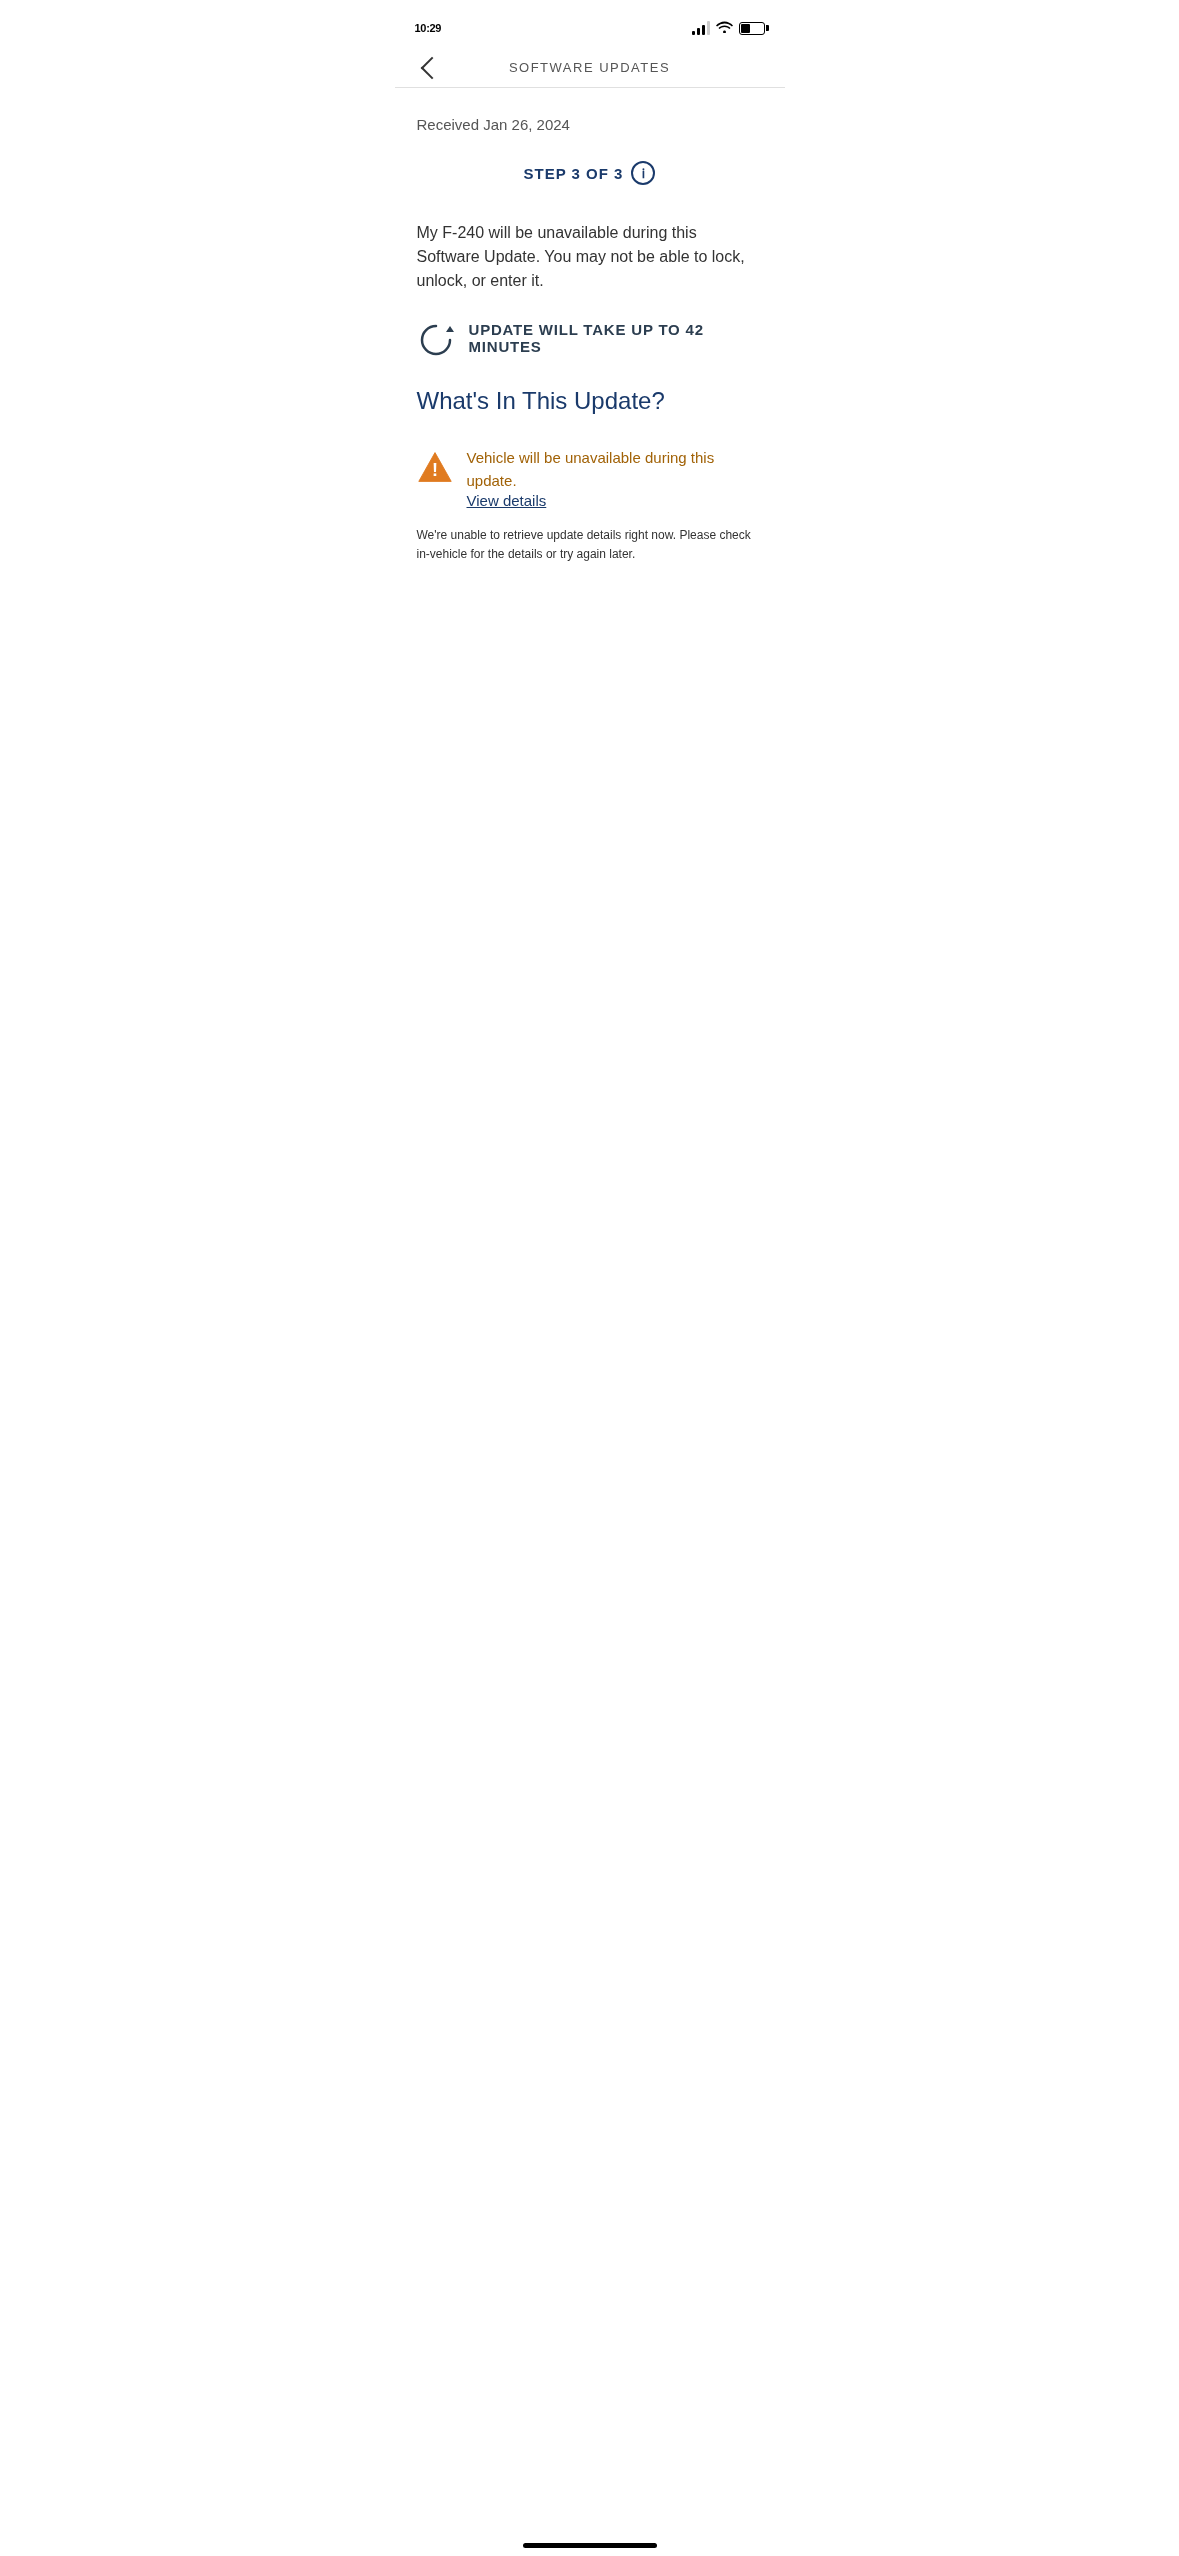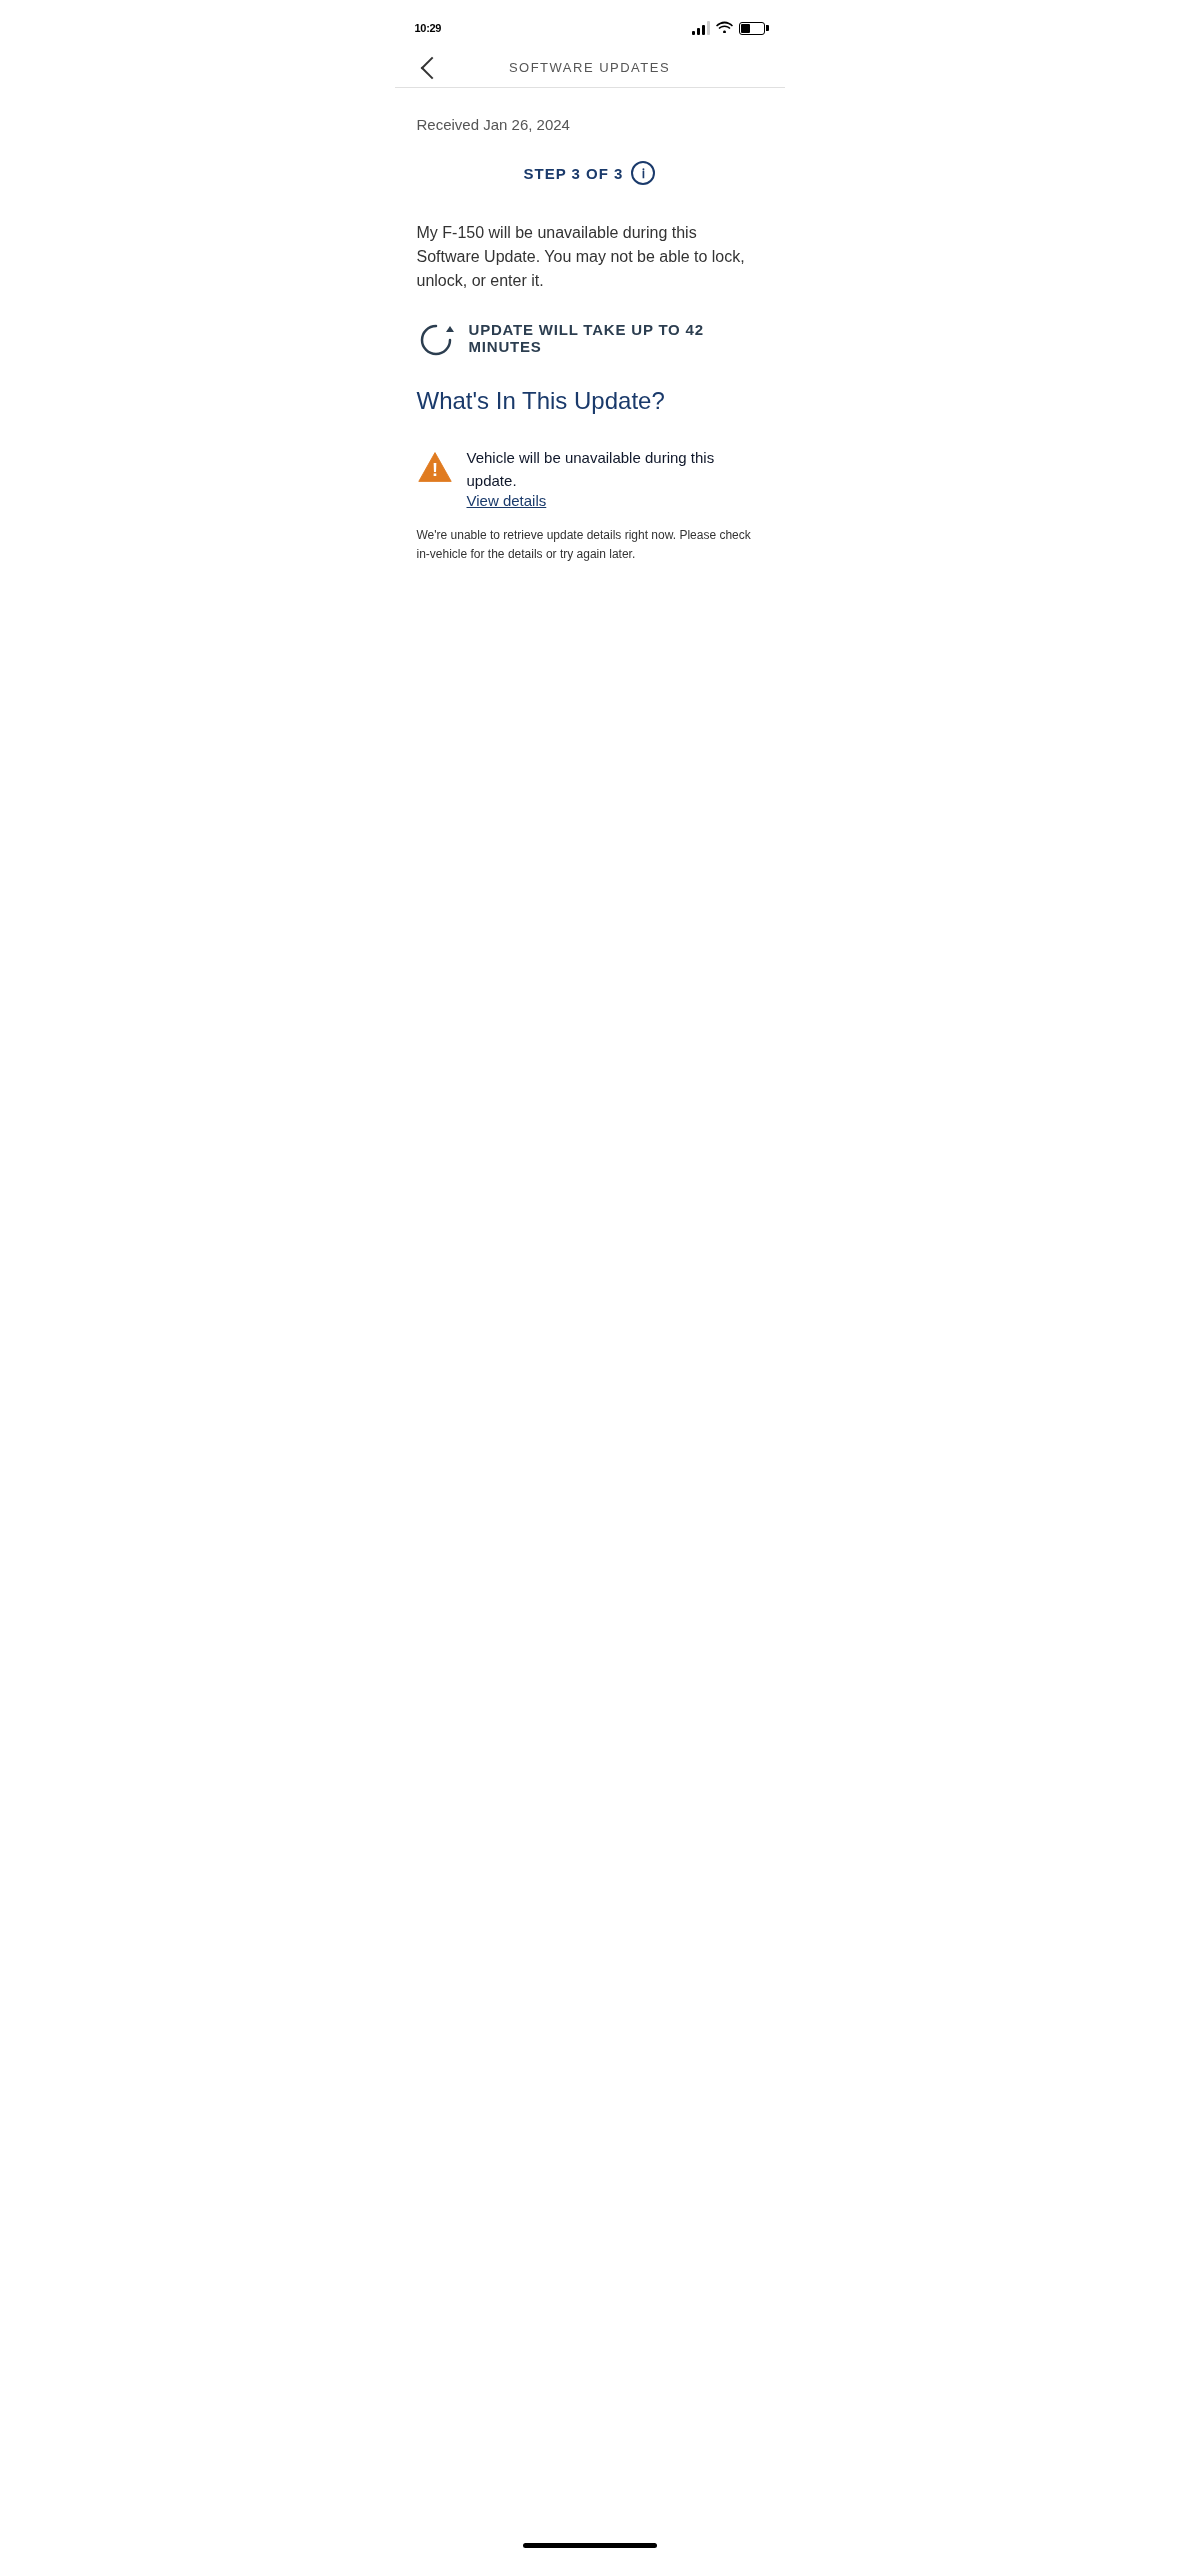--- a/index.html
+++ b/index.html
@@ -241,21 +241,21 @@
       flex-shrink: 0;
       margin-top: 2px;
     }
 
     .update-detail-text {
       flex: 1;
     }
 
     .vehicle-unavailable-text {
       font-size: 15px;
-      color: #0f172a;
+      color: #a16207;
       line-height: 1.5;
       display: block;
     }
 
     .view-details-link {
       font-size: 15px;
       color: #1a3a6b;
       text-decoration: underline;
       cursor: pointer;
       background: none;
@@ -319,21 +319,21 @@
 
   <p class="received-date">Received Jan 26, 2024</p>
 
   <div class="step-indicator">
     <span class="step-text">STEP 3 OF 3</span>
     <div class="info-circle">
       <span>ℹ</span>
     </div>
   </div>
 
-  <p class="warning-text">My F-150 will be unavailable during this Software Update. You may not be able to lock, unlock, or enter it.</p>
+  <p class="warning-text">My F-240 will be unavailable during this Software Update. You may not be able to lock, unlock, or enter it.</p>
 
   <div class="update-duration-row">
     <div class="refresh-icon">
       <svg class="refresh-svg" viewBox="0 0 36 36" fill="none" xmlns="http://www.w3.org/2000/svg">
         <path d="M18 4C10.268 4 4 10.268 4 18s6.268 14 14 14 14-6.268 14-14" stroke="#2c3e50" stroke-width="2.5" stroke-linecap="round" fill="none"></path>
         <path d="M32 4l-4 6h8z" fill="#2c3e50"></path>
       </svg>
     </div>
     <span class="duration-text">UPDATE WILL TAKE UP TO 42 MINUTES</span>
   </div>

